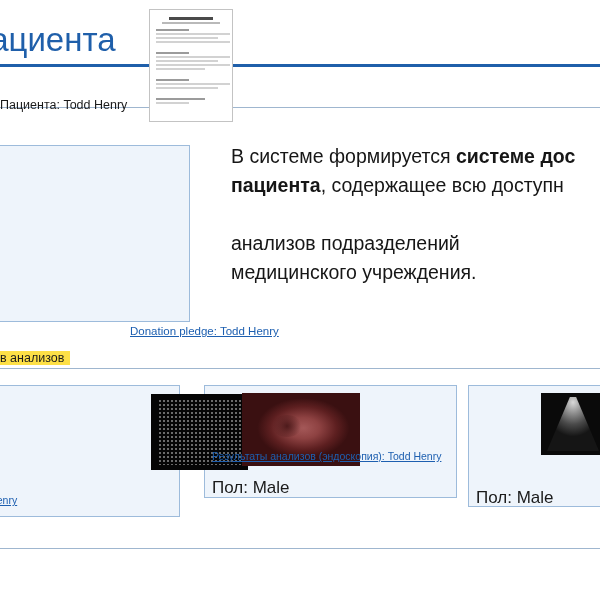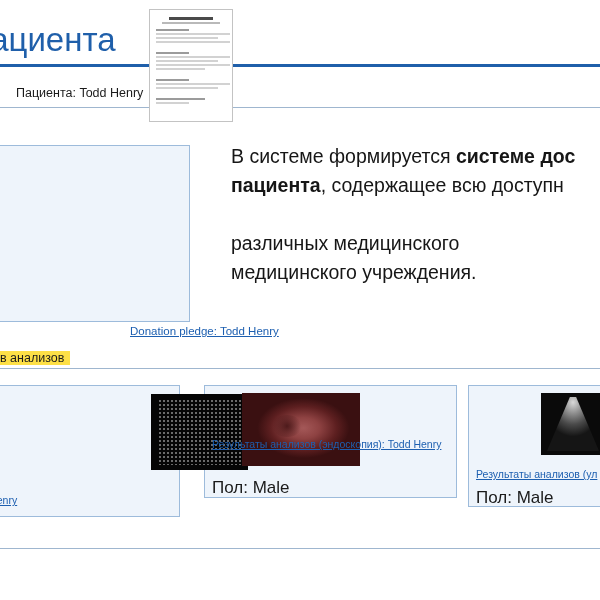--- a/index.html
+++ b/index.html
@@ -51,25 +51,24 @@
     left: -130px;
     top: 82px;
     width: 740px;
     height: 26px;
     border-bottom: 1px solid #9fb6cf;
     box-sizing: border-box;
   }
   .patient-bar .txt {
     position: absolute;
     left: 130px;
-    top: 4px;
+    top: 16px;
     font-size: 12.5px;
     color: #1a1a1a;
     white-space: nowrap;
-    margin-left: 16px;
   }
 
   
   .top-card {
     position: absolute;
     left: -130px;
     top: 145px;
     width: 320px;
     height: 177px;
     background: #eef4fb;
@@ -240,21 +239,21 @@
     text-decoration: underline;
     white-space: nowrap;
   }
   .card-meta {
     position: absolute;
     font-size: 17px;
     color: #1a1a1a;
     white-space: nowrap;
   }
   .cap1 { left: -130px; top: 494px; }
-  .cap2 { left: 212px; top: 438px; text-align: right; }
+  .cap2 { left: 212px; top: 450px; text-align: right; }
   .meta2 { left: 212px; top: 478px; }
   .cap3 { left: 476px; top: 468px; }
   .meta3 { left: 476px; top: 488px; }
 
   
   .bottom-rule {
     position: absolute;
     left: -130px;
     top: 548px;
     width: 740px;
@@ -299,21 +298,21 @@
     <div class="dt-line dark w60"></div>
     <div class="dt-line w40"></div>
   </div>
 
   <a class="card-link" href="#">Donation pledge: Todd Henry</a>
 
   <div class="body-text">
     <span>В системе формируется </span><b>системе дос</b><br>
     <b>пациента</b><span>, содержащее всю доступн</span><br>
     <br>
-    <span>различных медицинского</span><br>
+    <span>анализов подразделений</span><br>
     <span>медицинского учреждения.</span>
   </div>
 
   <div class="section-head">
     <div class="label">в анализов</div>
     <div class="rule"></div>
   </div>
 
   <div class="card c1"></div>
   <div class="card c2"></div>
@@ -331,18 +330,17 @@
 
   <div class="thumb-us">
     <div class="us-cone"></div>
   </div>
 
   <a class="card-caption cap1" href="#">ы анализов (МРТ): Todd Henry</a>
 
   <a class="card-caption cap2" href="#">Результаты анализов (эндоскопия): Todd Henry</a>
   <div class="card-meta meta2">Пол: Male</div>
 
-  <a class="card-caption cap3" href="#">Результаты анализов (ул</a>
   <div class="card-meta meta3">Пол: Male</div>
 
   <div class="bottom-rule"></div>
 
 </div>
 
 </body></html>

